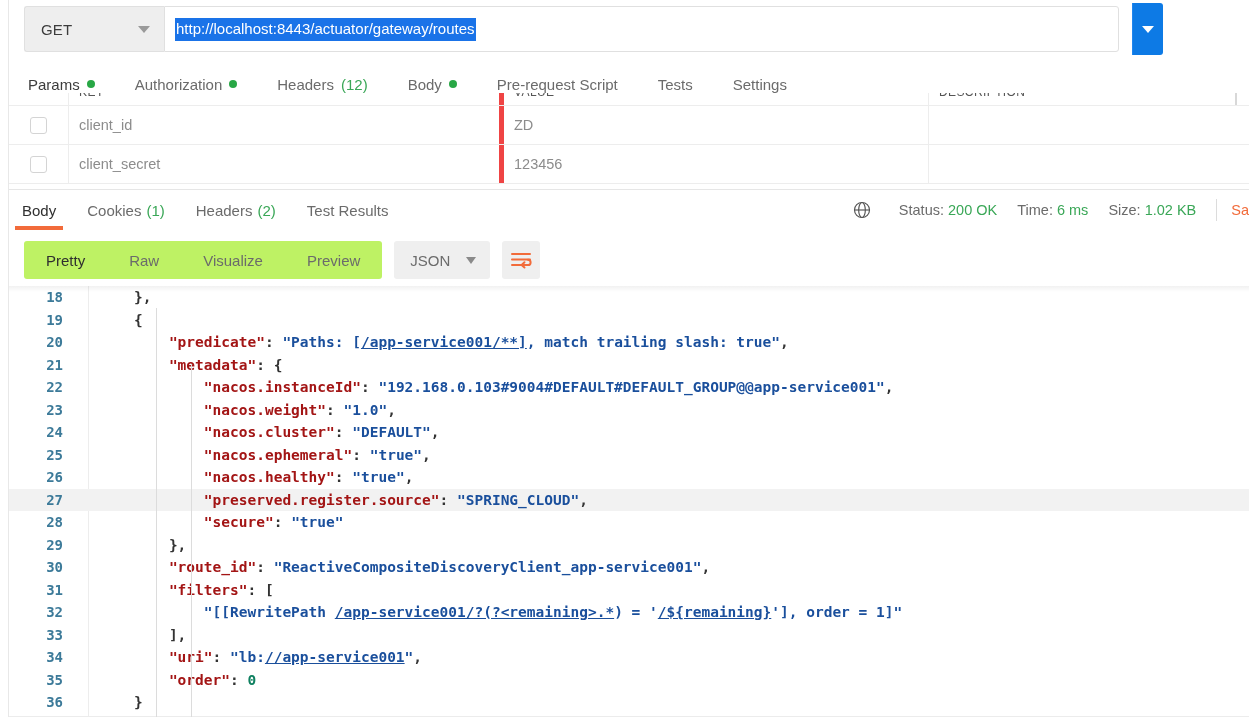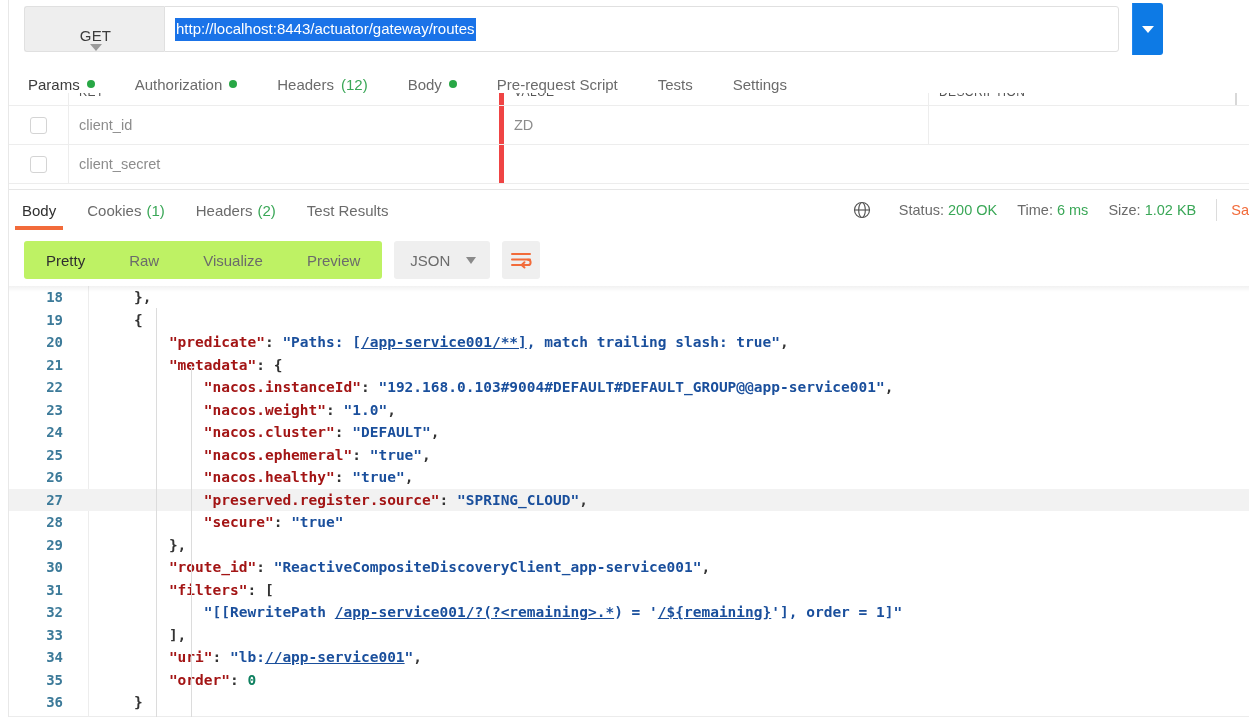--- a/index.html
+++ b/index.html
@@ -18,23 +18,22 @@
   }
 
   
   .urlbar {
     position: absolute; left: 24px; top: 6px; height: 46px;
     display: flex; align-items: stretch;
   }
   .method-box {
     width: 140px; background: #eeeeee; border: 1px solid #e0e0e0;
     border-right: none; border-radius: 3px 0 0 3px;
-    display: flex; align-items: center; justify-content: flex-end;
+    display: flex; align-items: center; justify-content: space-between;
     padding: 0 14px 0 16px;
-    flex-direction: column;
   }
   .method-label { font-size: 15px; color: #3c3c3c; letter-spacing: .2px; }
   .caret-dn {
     width: 0; height: 0; border-left: 6px solid transparent;
     border-right: 6px solid transparent; border-top: 7px solid #9a9a9a;
   }
   .url-field {
     width: 955px; background: #fff; border: 1px solid #e0e0e0;
     border-radius: 0 3px 3px 0; display: flex; align-items: center;
     padding-left: 10px;
@@ -282,20 +281,23 @@
       <div class="pcell-desc">
           <span class="pcelltxt"></span>
         </div>
     </div>
     <div class="prow">
       <div class="pcell-chk">
         <span class="chkbox"></span>
       </div>
       <div class="pcell-key">
           <span class="pcelltxt">client_secret</span>
+        </div>
+      <div class="pcell-val">
+          <span class="pcelltxt">123456</span>
         </div>
       <div class="pcell-desc">
           <span class="pcelltxt"></span>
         </div>
     </div>
   </div>
 </div>
 
 <div class="resp-divider"></div>
 

